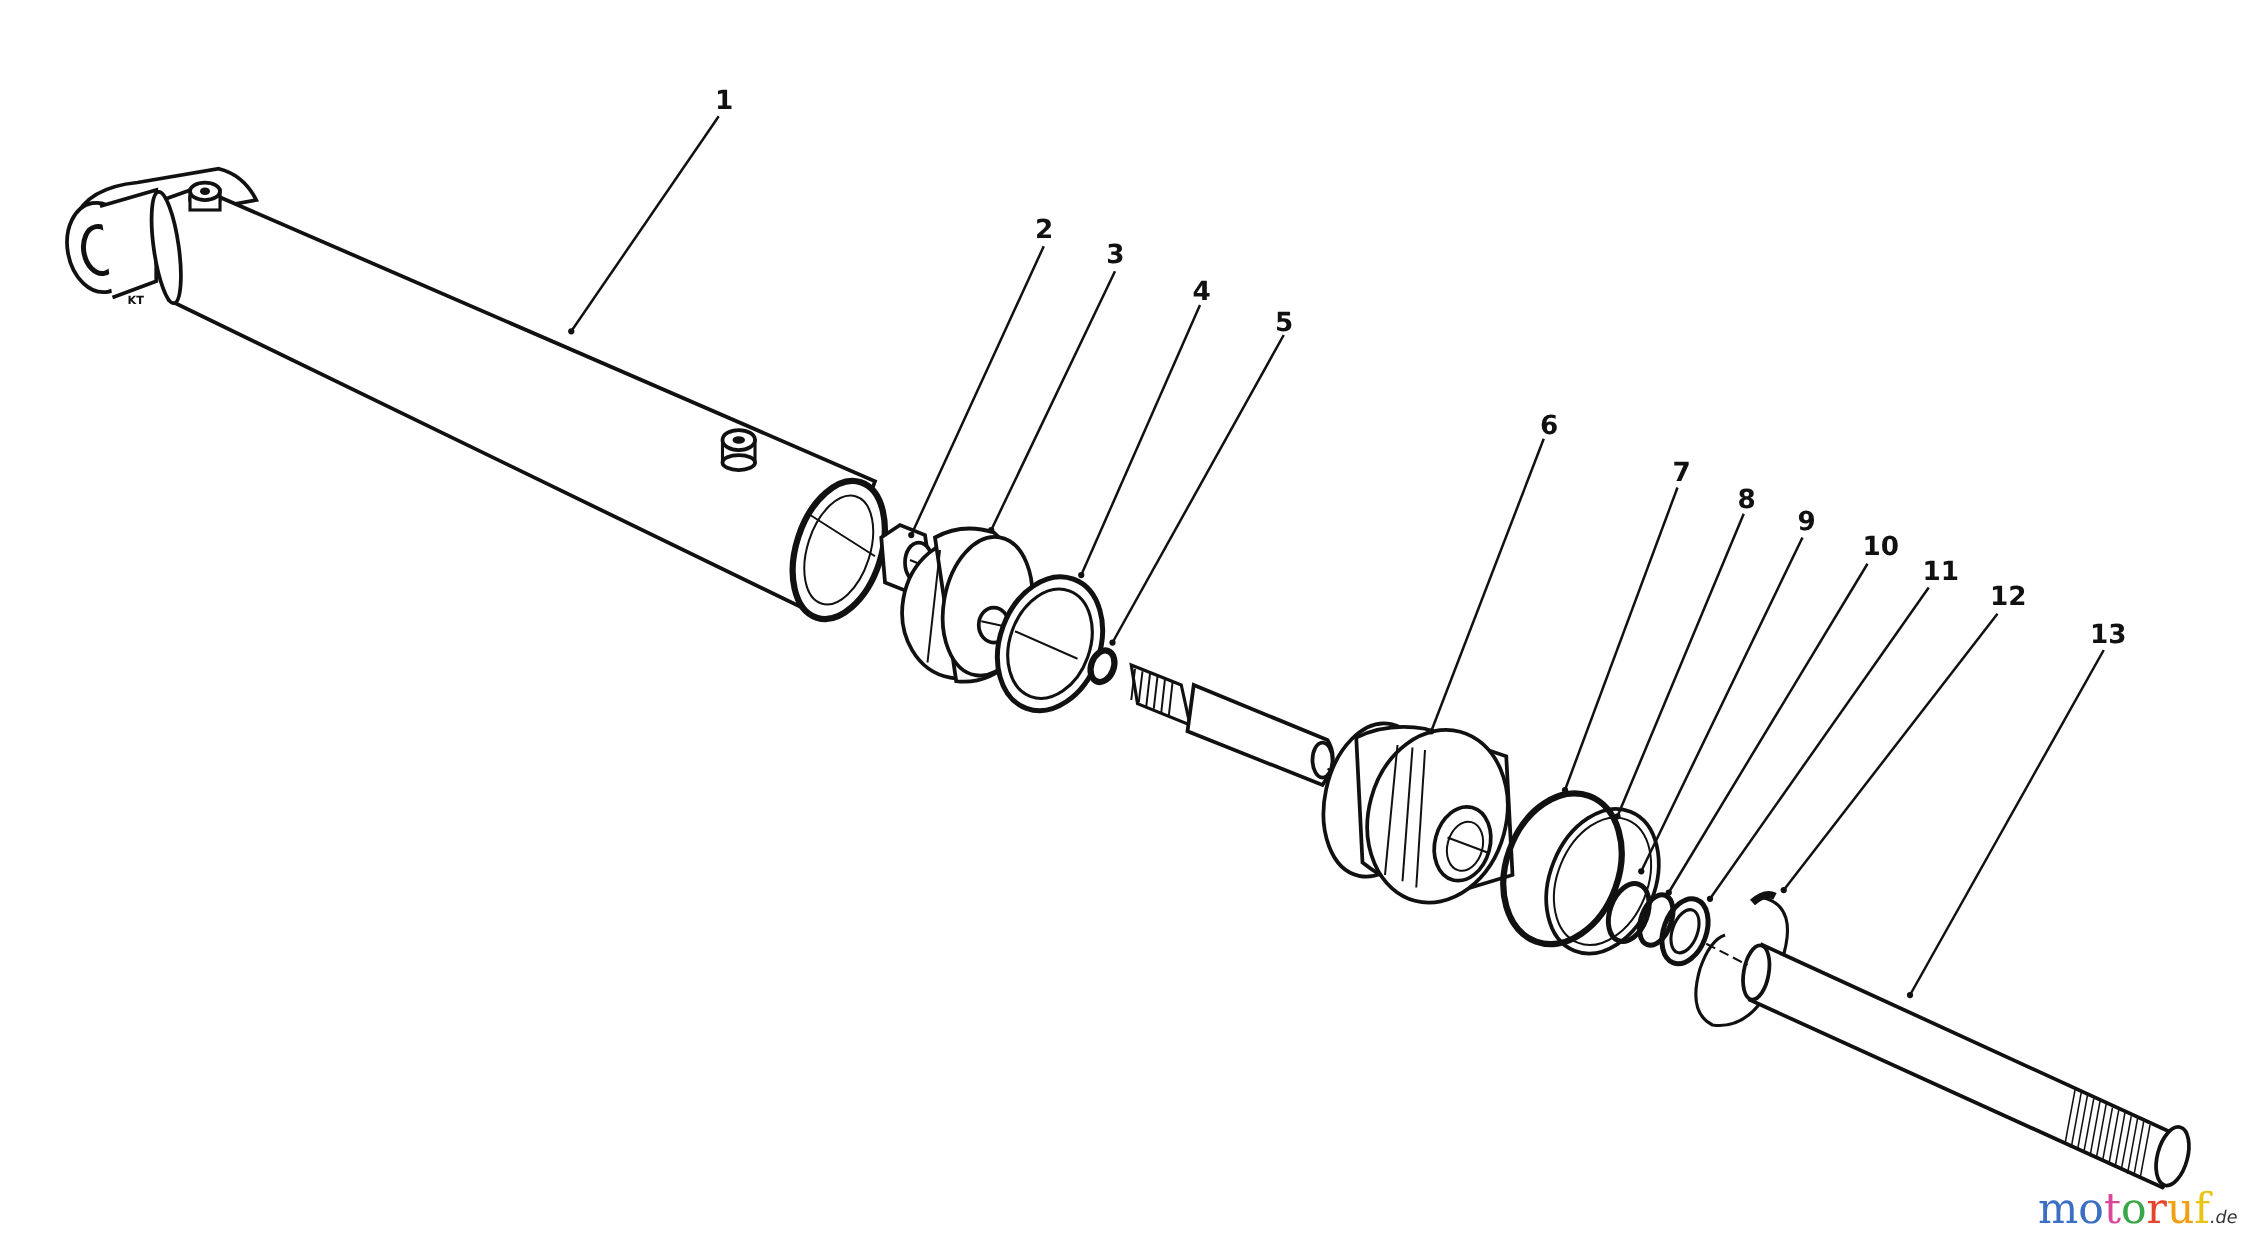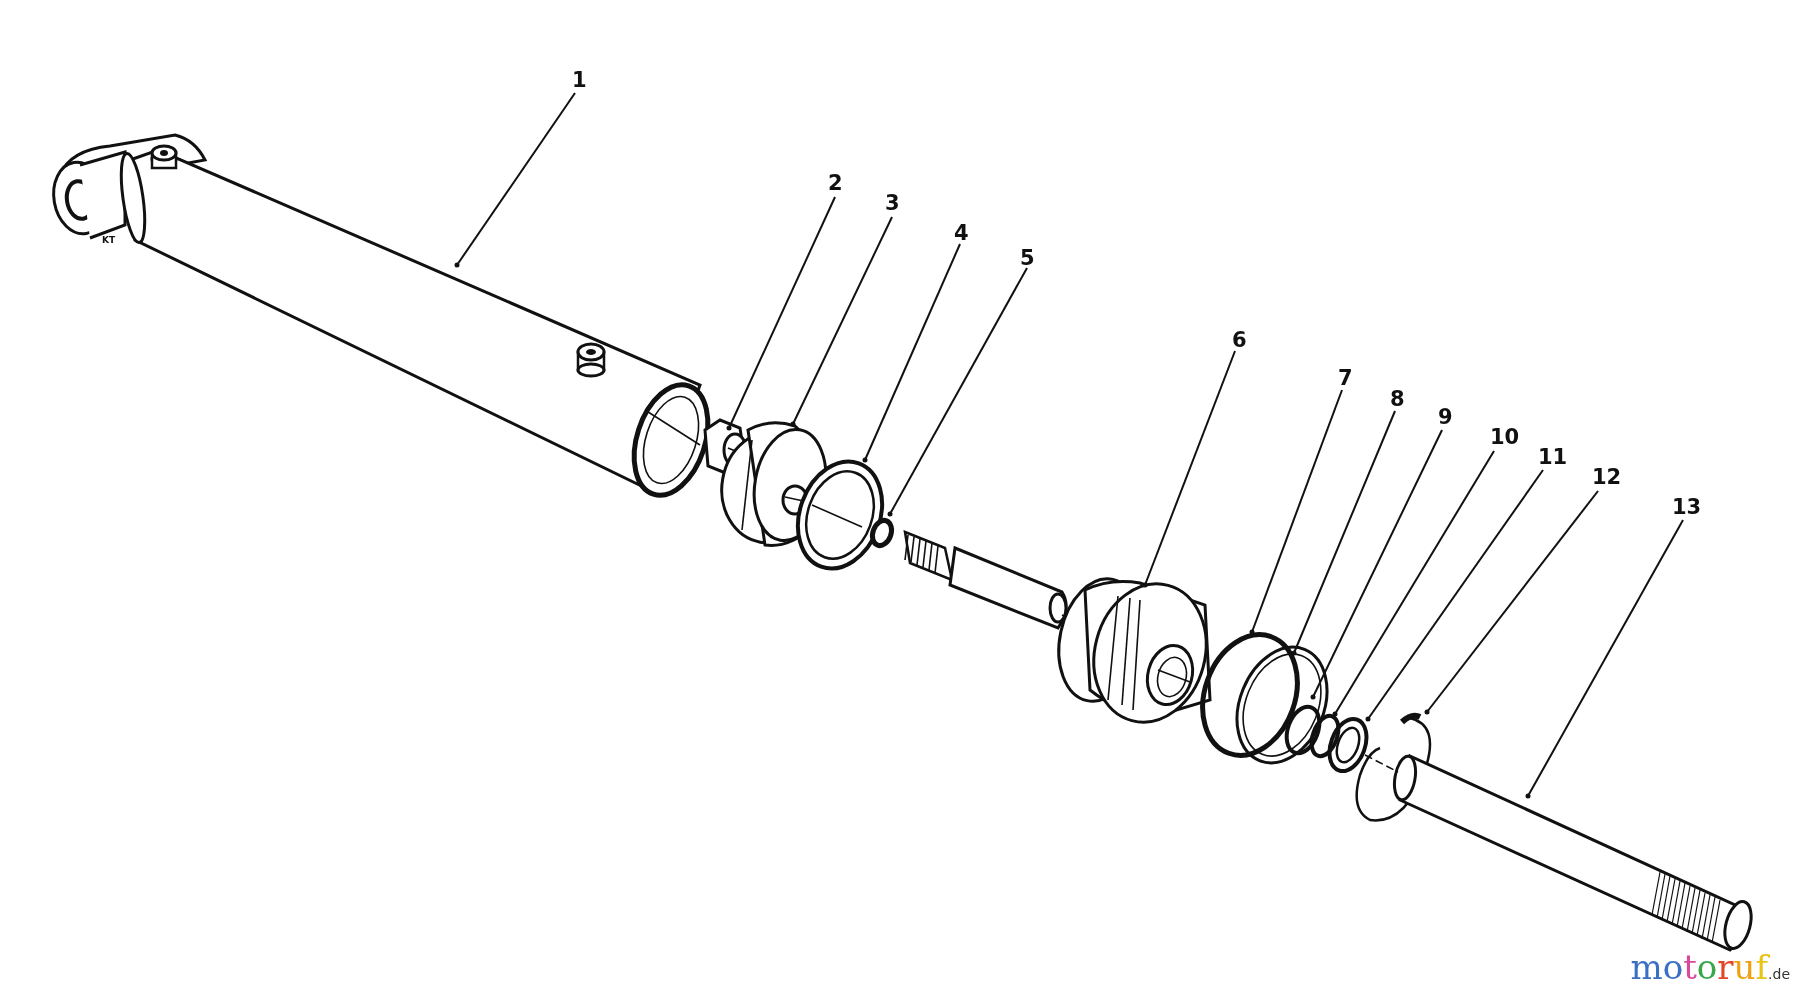--- a/index.html
+++ b/index.html
@@ -13,21 +13,21 @@
     }
     .leader { stroke: #111; stroke-width: 2; fill: none; }
     .part { stroke: #111; fill: #fff; stroke-width: 3; }
     .thin { stroke: #111; fill: none; stroke-width: 1.6; }
     .thick { stroke: #111; fill: none; stroke-width: 5; }
     .dot { fill: #111; }
     .watermark {
       position: absolute; right: 10px; bottom: 18px;
       font-family: "DejaVu Serif", serif; font-size: 34px; letter-spacing: 0px;
     }
-    .watermark .suffix { font-family: "DejaVu Sans", sans-serif; font-size: 14px; color: #333; }
+    .watermark .suffix { font-family: "DejaVu Sans", sans-serif; font-size: 14px; color: #333; font-style: italic; }
   </style>
 </head>
 <body>
 
 <svg id="diagram" viewBox="0 0 1800 1005" xmlns="http://www.w3.org/2000/svg">
 
   <g>
 
     <path class="part" d="M60 175 Q70 150 110 146 L175 135 Q195 140 205 160 L150 170 Z"></path>
     <ellipse class="part" cx="80" cy="198" rx="26" ry="36" transform="rotate(-10 80 198)"></ellipse>

